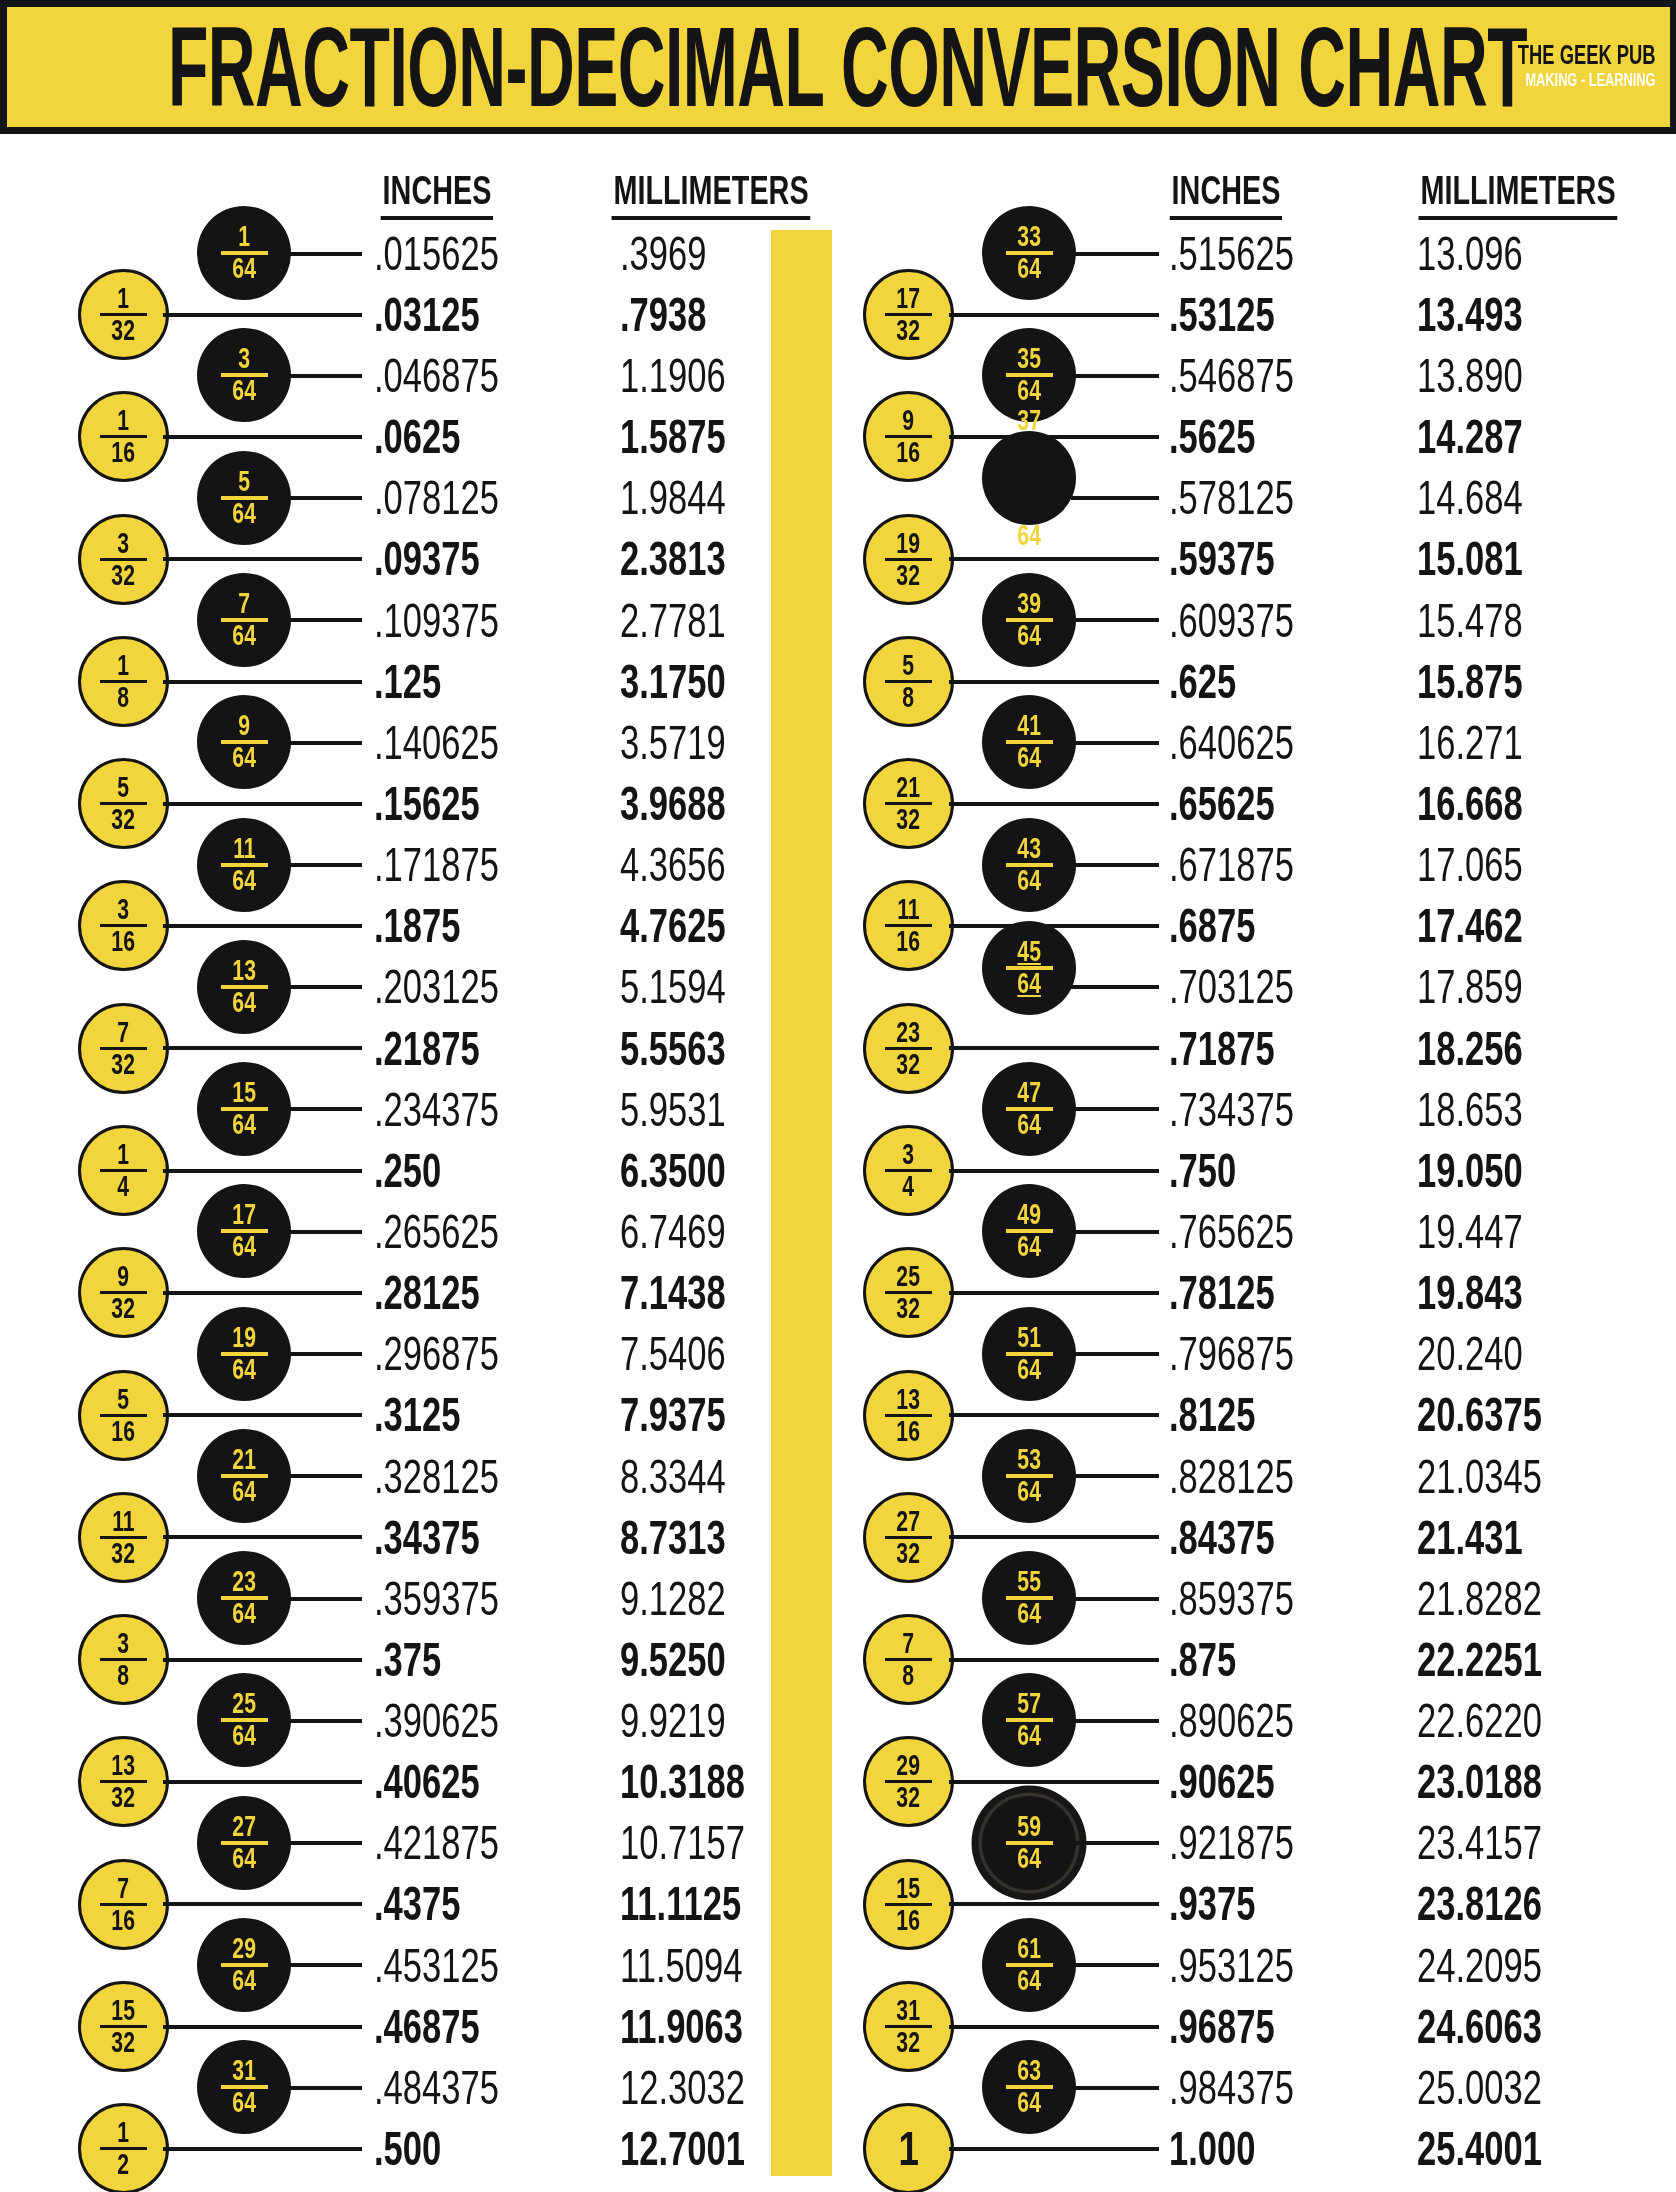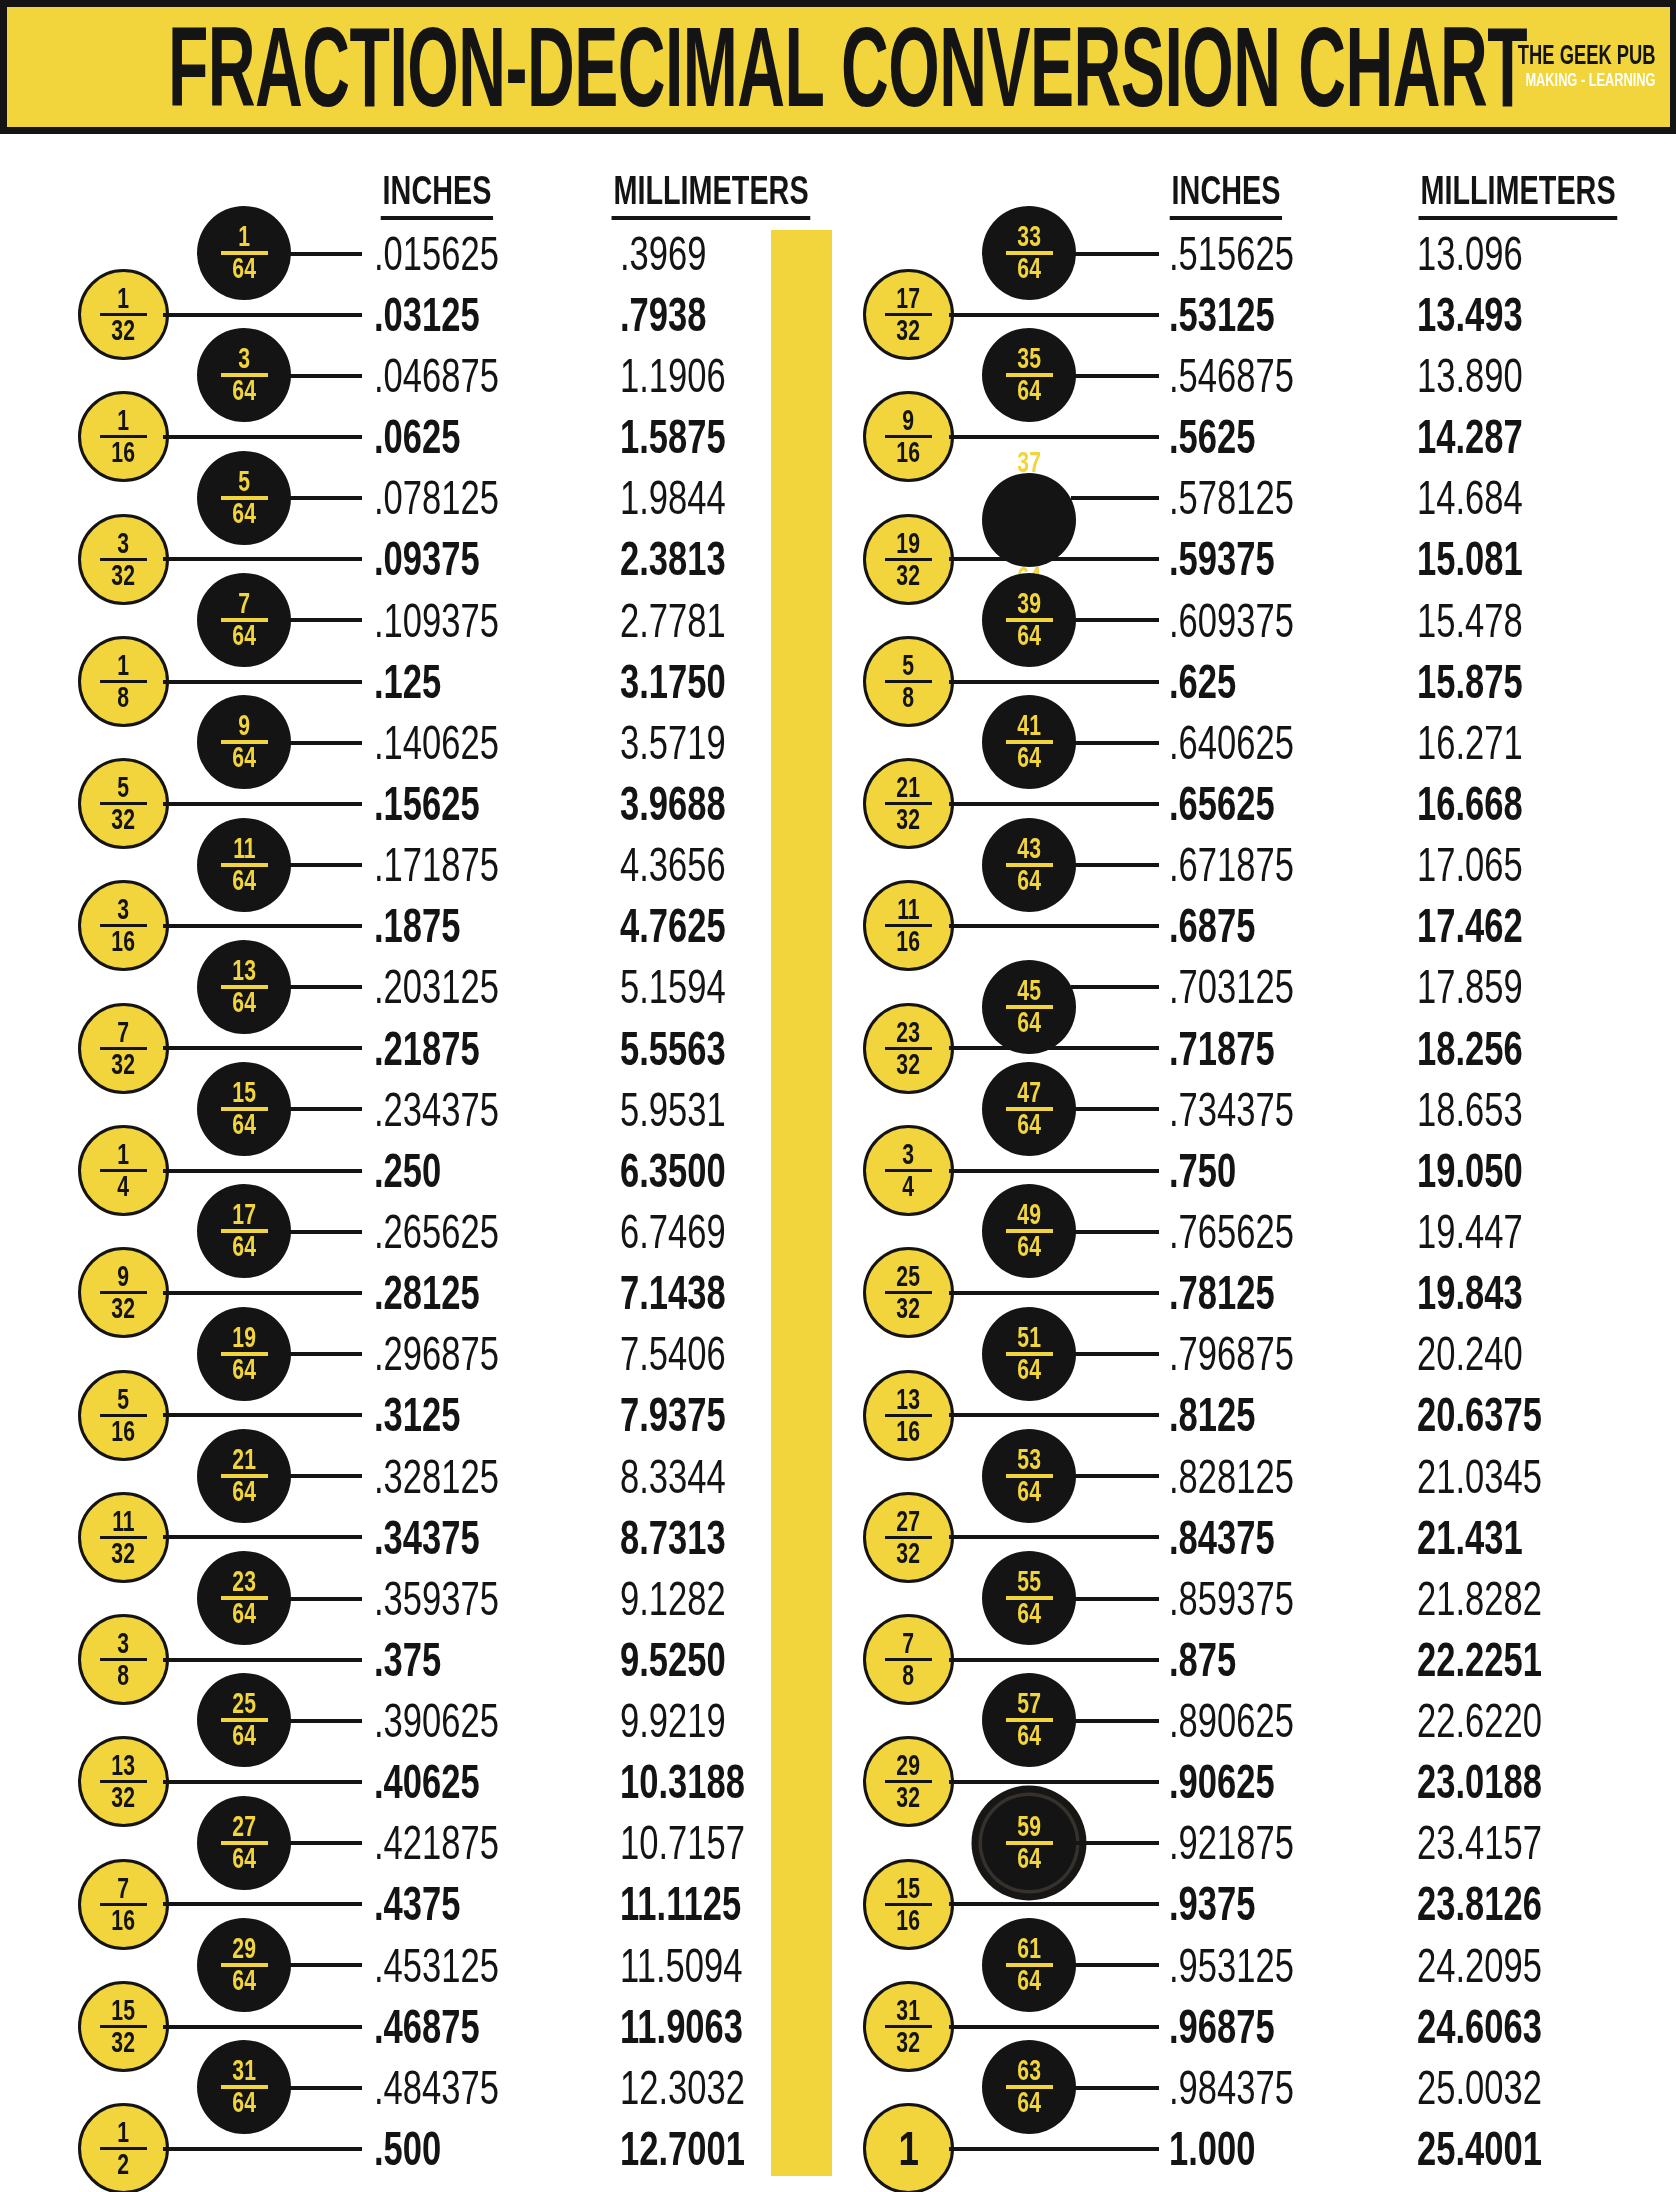--- a/index.html
+++ b/index.html
@@ -391,21 +391,21 @@
     <div class="val" style="left:1169px;top:345px;">.546875</div>
     <div class="val" style="left:1417px;top:345px;">13.890</div>
     <div class="circle circle-yellow" style="left:863px;top:391px;width:91px;height:91px;">
       <span class="frac-num">9</span>
       <div class="frac-bar"></div>
       <span class="frac-den">16</span>
     </div>
     <div class="connector" style="left:949px;top:435px;width:210px;"></div>
     <div class="val b" style="left:1169px;top:406px;">.5625</div>
     <div class="val b" style="left:1417px;top:406px;">14.287</div>
-    <div class="circle circle-black" style="left:982px;top:473px;width:94px;height:94px;gap:43px;">
+    <div class="circle circle-black" style="left:982px;top:431px;width:94px;height:94px;gap:43px;">
       <span class="frac-num">37</span>
       <div class="frac-bar"></div>
       <span class="frac-den">64</span>
     </div>
     <div class="connector" style="left:1071px;top:496px;width:88px;"></div>
     <div class="val" style="left:1169px;top:467px;">.578125</div>
     <div class="val" style="left:1417px;top:467px;">14.684</div>
     <div class="circle circle-yellow" style="left:863px;top:514px;width:91px;height:91px;">
       <span class="frac-num">19</span>
       <div class="frac-bar"></div>
@@ -455,21 +455,21 @@
     <div class="val" style="left:1169px;top:834px;">.671875</div>
     <div class="val" style="left:1417px;top:834px;">17.065</div>
     <div class="circle circle-yellow" style="left:863px;top:880px;width:91px;height:91px;">
       <span class="frac-num">11</span>
       <div class="frac-bar"></div>
       <span class="frac-den">16</span>
     </div>
     <div class="connector" style="left:949px;top:924px;width:210px;"></div>
     <div class="val b" style="left:1169px;top:895px;">.6875</div>
     <div class="val b" style="left:1417px;top:895px;">17.462</div>
-    <div class="circle circle-black" style="left:982px;top:960px;width:94px;height:94px;">
+    <div class="circle circle-black" style="left:982px;top:921px;width:94px;height:94px;text-decoration:underline;">
       <span class="frac-num">45</span>
       <div class="frac-bar"></div>
       <span class="frac-den">64</span>
     </div>
     <div class="connector" style="left:1071px;top:985px;width:88px;"></div>
     <div class="val" style="left:1169px;top:956px;">.703125</div>
     <div class="val" style="left:1417px;top:956px;">17.859</div>
     <div class="circle circle-yellow" style="left:863px;top:1003px;width:91px;height:91px;">
       <span class="frac-num">23</span>
       <div class="frac-bar"></div>

